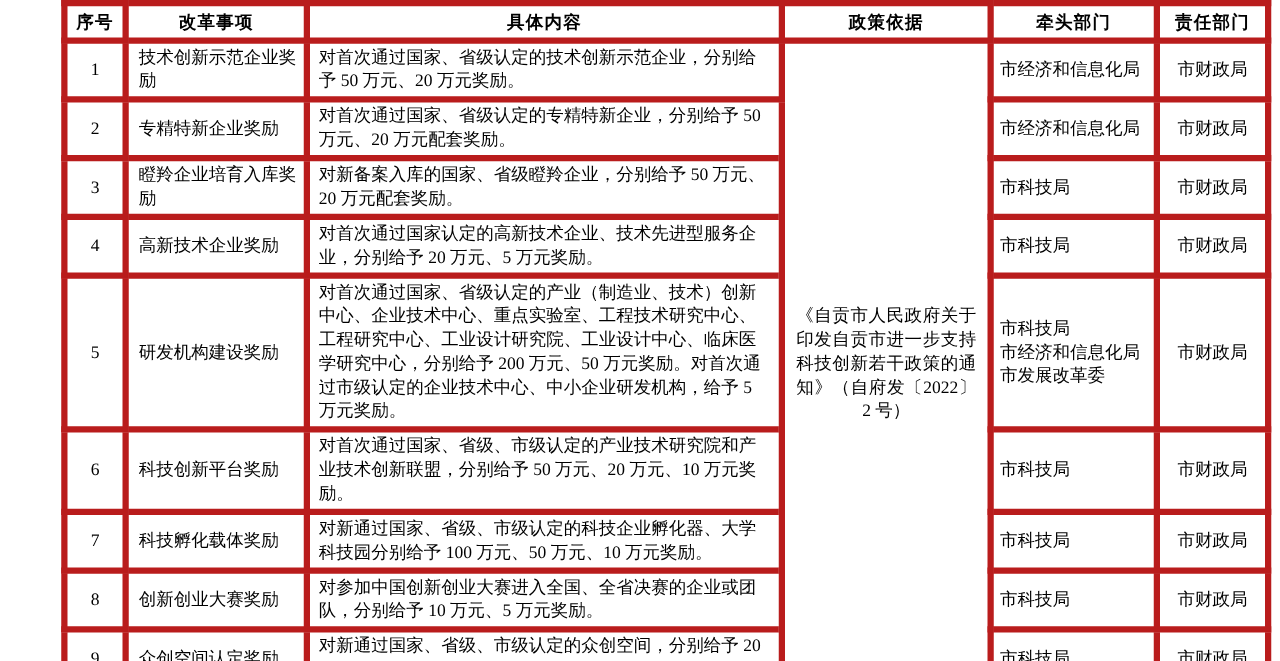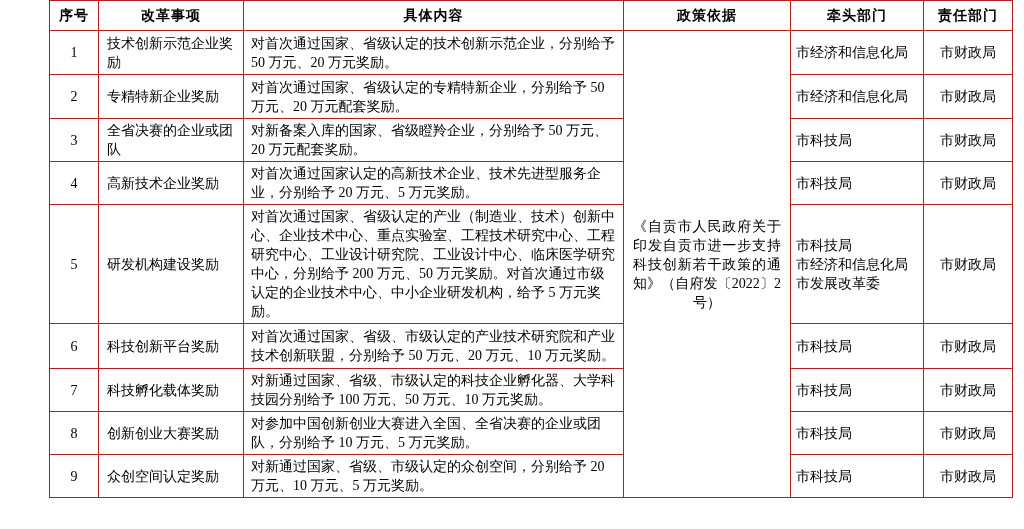--- a/index.html
+++ b/index.html
@@ -23,21 +23,21 @@
     letter-spacing: 1px;
   }
   table.items-table {
     border-collapse: collapse;
     table-layout: fixed;
     width: 963px;
     margin-left: 49px;
   }
   table.items-table th,
   table.items-table td {
-    border: 1px solid #b91c1c;
+    border: 5px solid #b91c1c;
     font-size: 14px;
     vertical-align: middle;
     overflow: hidden;
   }
   table.items-table th {
     font-weight: bold;
     padding: 3px 2px;
     text-align: center;
     letter-spacing: 1px;
   }
@@ -105,21 +105,21 @@
       </tr>
       <tr class="h44">
         <td class="c-no">2</td>
         <td class="c-item">专精特新企业奖励</td>
         <td class="c-content">对首次通过国家、省级认定的专精特新企业，分别给予 50 万元、20 万元配套奖励。</td>
         <td class="c-lead">市经济和信息化局</td>
         <td class="c-resp">市财政局</td>
       </tr>
       <tr class="h41">
         <td class="c-no">3</td>
-        <td class="c-item">全省决赛的企业或团队</td>
+        <td class="c-item">瞪羚企业培育入库奖励</td>
         <td class="c-content">对新备案入库的国家、省级瞪羚企业，分别给予 50 万元、20 万元配套奖励。</td>
         <td class="c-lead">市科技局</td>
         <td class="c-resp">市财政局</td>
       </tr>
       <tr class="h38">
         <td class="c-no">4</td>
         <td class="c-item">高新技术企业奖励</td>
         <td class="c-content">对首次通过国家认定的高新技术企业、技术先进型服务企业，分别给予 20 万元、5 万元奖励。</td>
         <td class="c-lead">市科技局</td>
         <td class="c-resp">市财政局</td>

